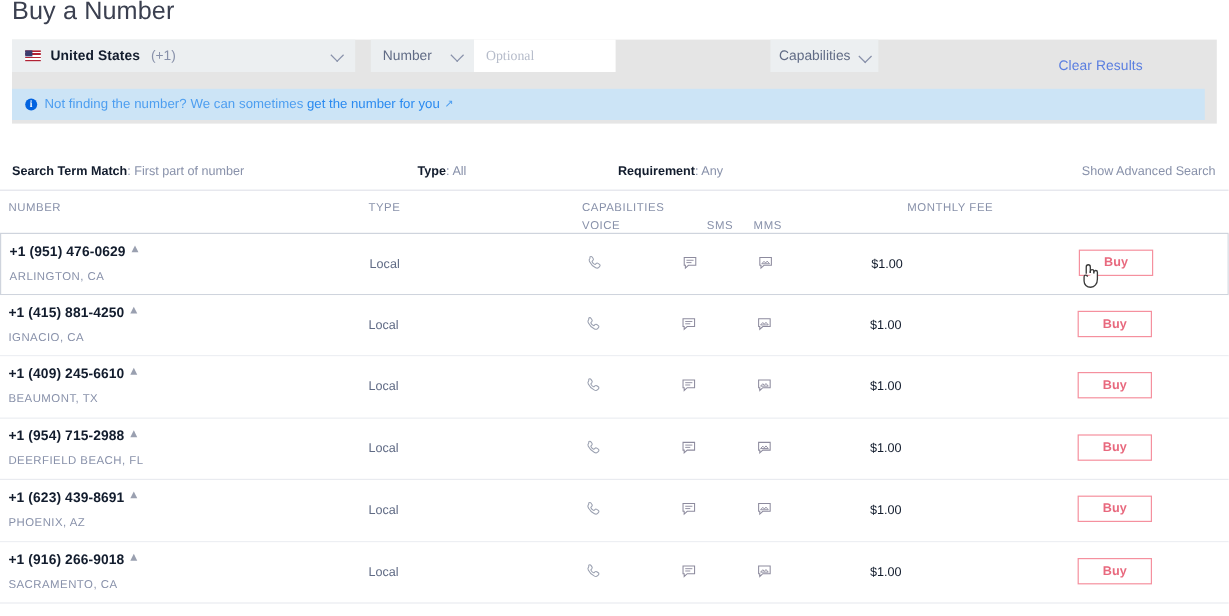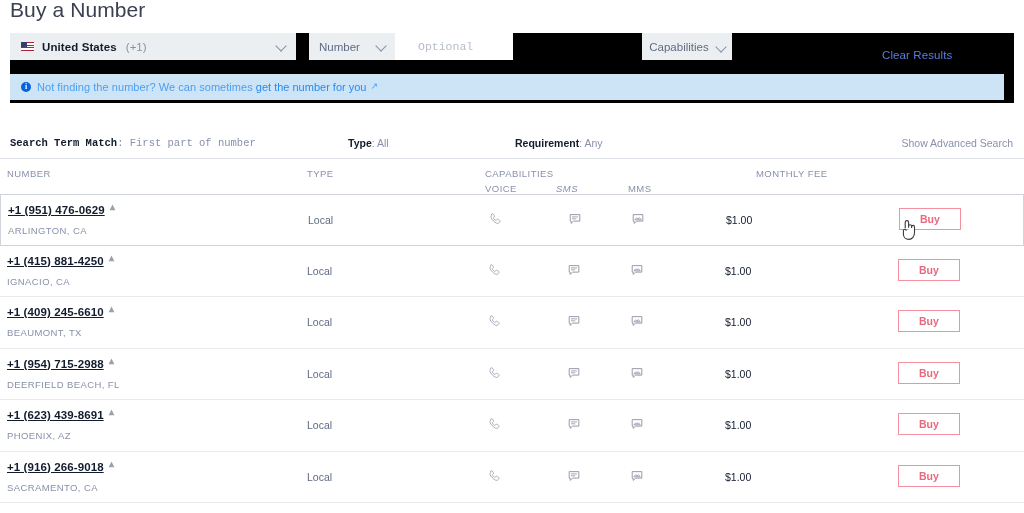--- a/index.html
+++ b/index.html
@@ -33,21 +33,21 @@
     line-height: 28px;
   }
 
   
   .search-panel {
     position: absolute;
     left: 10px;
     top: 33px;
     width: 1004px;
     height: 70px;
-    background: #000000;
+    background: #e5e5e5;
   }
 
   .search-row {
     position: relative;
     height: 27px;
     display: flex;
     align-items: stretch;
   }
 
   .country-select {
@@ -121,22 +121,22 @@
     font-size: 11.5px;
     color: #606b85;
   }
 
   .term-input {
     width: 118px;
     height: 27px;
     background: #ffffff;
     border: none;
     outline: none;
-    padding: 0 8px 0 23px;
-    font-family: Liberation Mono, monospace;
+    padding: 0 8px 0 10px;
+    font-family: Liberation Serif, serif;
     font-size: 11.5px;
     color: #121c2d;
   }
   .term-input::placeholder { color: #b6bcca; }
 
   .capabilities-btn {
     position: absolute;
     left: 632px;
     top: 0;
     width: 90px;
@@ -238,21 +238,21 @@
     position: absolute;
     top: 9px;
     font-size: 10.5px;
     color: #8891aa;
     white-space: nowrap;
   }
   .fs-item b {
     color: #121c2d;
     font-weight: 700;
   }
-  .fs-match { left: 10px; font-family: Liberation Mono, monospace; }
+  .fs-match { left: 10px; }
   .fs-type  { left: 348px; }
   .fs-req   { left: 515px; }
 
   .advanced-search {
     position: absolute;
     right: 11px;
     top: 9px;
     font-size: 10.5px;
     color: #8891aa;
     cursor: pointer;
@@ -273,21 +273,21 @@
     letter-spacing: 0.45px;
     color: #8891aa;
     text-transform: uppercase;
     white-space: nowrap;
   }
   .th-number { left: 7px;  top: 8px; }
   .th-type   { left: 307px; top: 8px; }
   .th-caps   { left: 485px; top: 8px; }
   .th-fee    { left: 725px; top: 8px; padding-left: 31px; }
   .th-voice  { left: 485px; top: 23px; }
-  .th-sms    { left: 556px; top: 23px; font-style: italic; }
+  .th-sms    { left: 589px; top: 23px; }
   .th-mms    { left: 628px; top: 23px; }
 
   
   .results {
     position: absolute;
     left: 0;
     top: 194px;
     width: 1024px;
   }
 
@@ -305,21 +305,20 @@
   .cell-number {
     position: absolute;
     left: 7px;
     top: 8px;
     width: 290px;
   }
   .num-line {
     display: flex;
     align-items: flex-start;
     gap: 4px;
-    text-decoration: underline;
   }
   .num {
     font-size: 11.5px;
     font-weight: 700;
     color: #121c2d;
     letter-spacing: 0.1px;
     line-height: 14px;
   }
   .req-marker {
     width: 7px;

